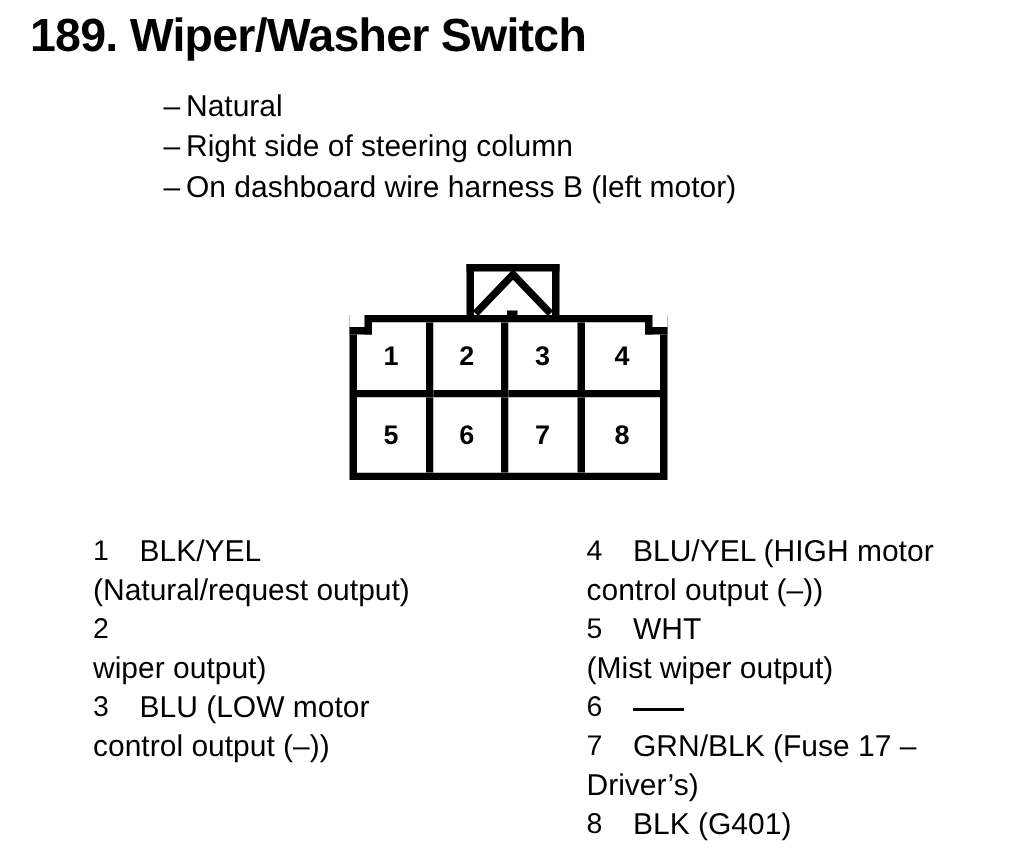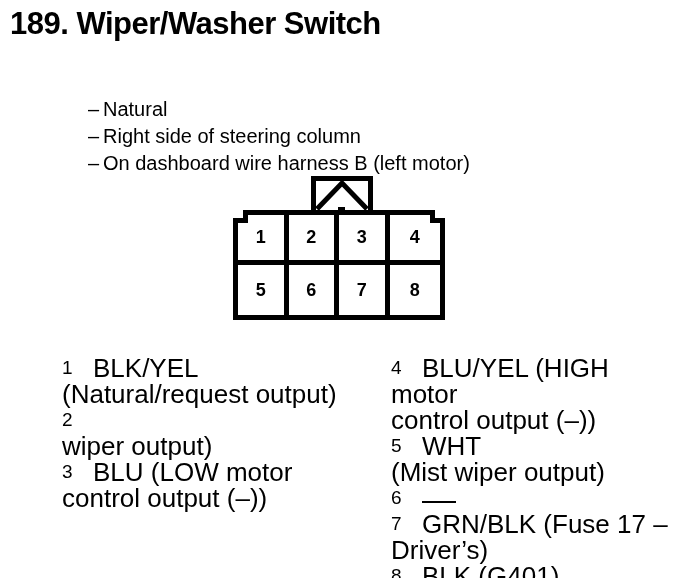--- a/index.html
+++ b/index.html
@@ -14,34 +14,33 @@
     position: relative;
     overflow: hidden;
     font-family: "Liberation Sans", sans-serif;
     color: #000000;
     -webkit-font-smoothing: none;
   }
 
   
   #page-title {
     position: absolute;
-    left: 10px;
+    left: 20px;
     top: 6px;
     font-size: 31px;
     font-weight: bold;
     letter-spacing: -0.5px;
     white-space: nowrap;
     line-height: 36px;
   }
   #spec-list {
     position: absolute;
-    left: 88px;
+    left: 109px;
     top: 58px;
     width: 560px;
-    margin-top: 38px;
   }
   .spec-line {
     font-size: 20px;
     line-height: 27px;
     white-space: nowrap;
   }
   .spec-dash {
     display: inline-block;
     width: 15px;
   }
@@ -140,21 +139,21 @@
   }
   .legend-num {
     position: absolute;
     left: 0;
     top: 0;
     font-size: 19px;
     line-height: 26px;
   }
   .legend-text {
     margin-left: 31px;
-    font-size: 26px;
+    font-size: 20px;
     line-height: 26px;
   }
   .legend-text .l2 { display: block; }
   .dash-blank {
     display: inline-block;
     border-bottom: 2px solid #000;
     width: 34px;
     vertical-align: 4px;
   }
 </style>

